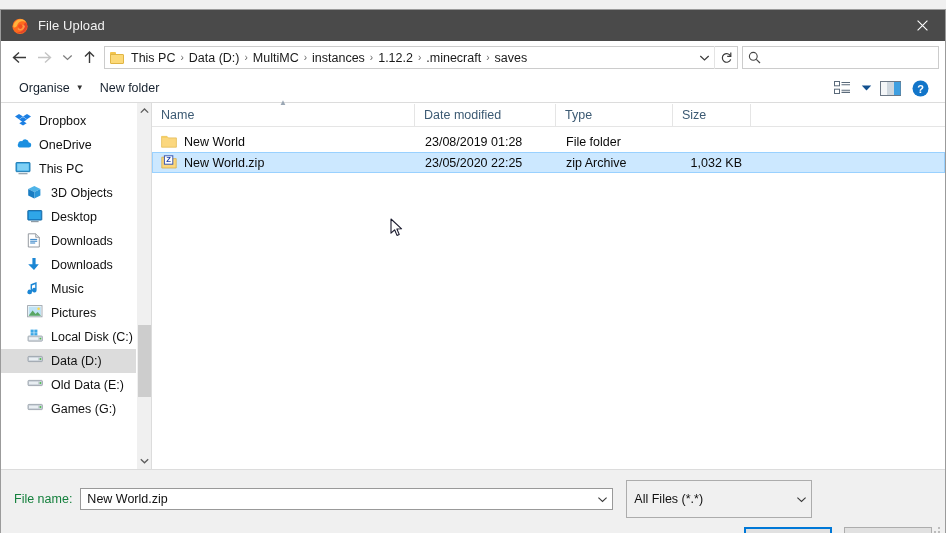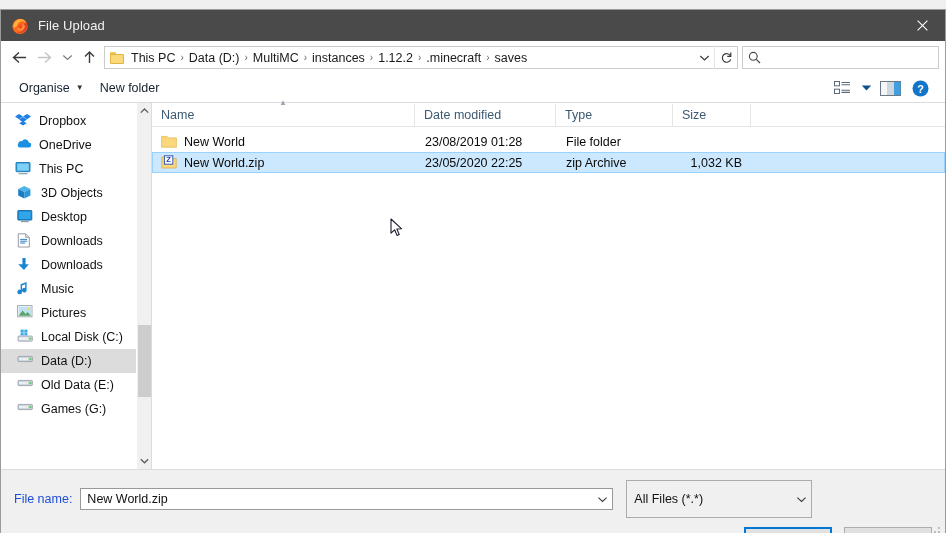--- a/index.html
+++ b/index.html
@@ -89,21 +89,21 @@
   .main{flex:1 1 auto;display:flex;min-height:0;background:#ffffff;}
   .sidebar{
     width:150px;flex:0 0 auto;background:#ffffff;position:relative;
     display:flex;flex-direction:column;overflow:hidden;
   }
   .nav-list{flex:1 1 auto;padding-top:6px;overflow:hidden;}
   .nav-item{
     height:24px;display:flex;align-items:center;font-size:12.5px;color:#111;
     padding-left:14px;box-sizing:border-box;white-space:nowrap;
   }
-  .nav-item.child{padding-left:16px;}
+  .nav-item.child{padding-left:26px;}
   .nav-item.selected{background:#dcdcdc;}
   .nav-ico{width:17px;height:16px;margin-right:7px;flex:0 0 auto;position:relative;}
   .nav-label{overflow:hidden;text-overflow:ellipsis;}
   
   .sb-scroll{
     position:absolute;right:0;top:0;width:15px;height:100%;background:#f0f0f0;
     border-left:1px solid #ffffff;box-sizing:border-box;
   }
   .sb-arrow{
     position:absolute;left:0;width:15px;height:16px;display:flex;align-items:center;
@@ -148,21 +148,21 @@
   .cell.c-date{width:141px;}
   .cell.c-type{width:117px;}
   .cell.c-size{width:78px;justify-content:flex-end;padding-right:10px;padding-left:0;}
   .file-ico{width:17px;height:15px;margin-right:6px;flex:0 0 auto;position:relative;}
   
   .bottom{
     flex:0 0 auto;background:#f0f0f0;border-top:1px solid #dcdcdc;
     padding:10px 13px 0 13px;box-sizing:border-box;height:72px;position:relative;
   }
   .fn-row{display:flex;align-items:center;}
-  .fn-label{font-size:12.5px;color:#1d4ed8;margin-right:8px;}
+  .fn-label{font-size:12.5px;color:#15803d;margin-right:8px;}
   .fn-input{
     width:533px;height:22px;border:1px solid #999999;background:#ffffff;
     display:flex;align-items:center;box-sizing:border-box;
   }
   .fn-input input{
     border:0;outline:0;flex:1 1 auto;font-family:"Liberation Sans",sans-serif;
     font-size:12.5px;color:#111;padding:0 4px 0 6px;background:transparent;min-width:0;
   }
   .fn-caret,.ft-caret{
     width:19px;height:20px;display:flex;align-items:center;justify-content:center;

